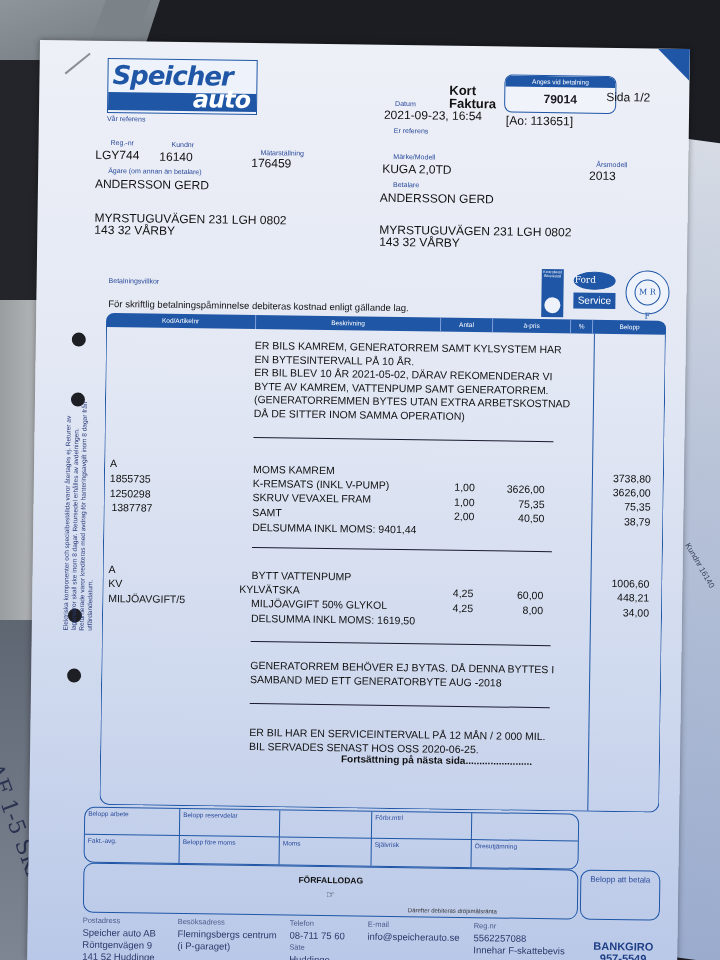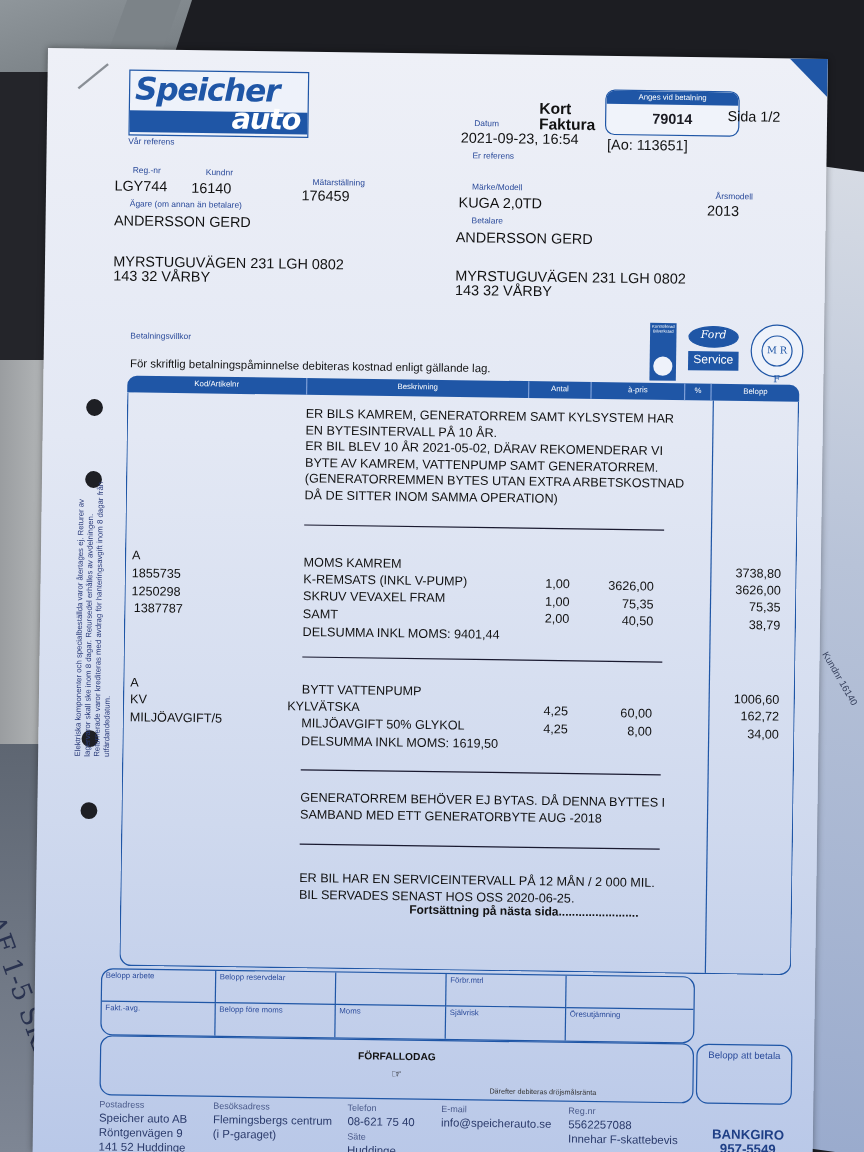--- a/index.html
+++ b/index.html
@@ -102,21 +102,21 @@
   .badge-sign {
     position: absolute; left: 0; top: 0; width: 22px; height: 48px; background: #1f56a6;
   }
   .badge-sign .dot { position: absolute; left: 3px; bottom: 4px; width: 16px; height: 16px; border-radius: 50%; background: #eef2fa; }
   .badge-sign .tiny { position: absolute; left: 1px; top: 1px; width: 20px; font-size: 3.5px; color: #fff; text-align: center; }
   .ford {
     position: absolute; left: 32px; top: 2px; width: 42px; height: 40px;
   }
   .ford-oval {
     height: 18px; border: 1.5px solid #1f56a6; border-radius: 50%; background: #1f56a6;
-    color: #fff; font-style: italic; font-family: "DejaVu Serif", serif; font-size: 9px; text-align: center; line-height: 15px;
+    color: #fff; font-family: "DejaVu Serif", serif; font-size: 9px; line-height: 15px;
   }
   .ford-service { margin-top: 3px; background: #1f56a6; color: #fff; font-size: 10px; text-align: center; line-height: 16px; }
   .mrf {
     position: absolute; left: 84px; top: 0; width: 44px; height: 44px;
     border: 1.5px solid #1f56a6; border-radius: 50%; background: #eef2fa;
     font-family: "DejaVu Serif", serif; font-size: 9px; color: #1f56a6; text-align: center;
   }
   .mrf-inner { position: absolute; left: 8px; top: 8px; width: 26px; height: 26px; border: 1.5px solid #1f56a6; border-radius: 50%; line-height: 24px; font-size: 8px; }
 
   
@@ -291,21 +291,21 @@
     <div class="sep" style="left:148px;top:218px;width:300px"></div>
 
     <div class="row" style="left:5px;top:236px">A</div>
     <div class="row" style="left:148px;top:240px">BYTT VATTENPUMP</div>
     <div class="row num" style="left:490px;width:56px;top:243px">1006,60</div>
     <div>
       <div class="row" style="left:5px;top:250px">KV</div>
       <div class="row" style="left:136px;top:254px">KYLVÄTSKA</div>
       <div class="row num" style="left:330px;width:40px;top:255px">4,25</div>
       <div class="row num" style="left:380px;width:60px;top:256px">60,00</div>
-      <div class="row num" style="left:490px;width:56px;top:257px">162,72</div>
+      <div class="row num" style="left:490px;width:56px;top:257px">448,21</div>
     </div>
     <div>
       <div class="row" style="left:5px;top:265px">MILJÖAVGIFT/5</div>
       <div class="row" style="left:148px;top:268px">MILJÖAVGIFT 50% GLYKOL</div>
       <div class="row num" style="left:330px;width:40px;top:270px">4,25</div>
       <div class="row num" style="left:380px;width:60px;top:271px">8,00</div>
       <div class="row num" style="left:490px;width:56px;top:272px">34,00</div>
     </div>
     <div class="row" style="left:148px;top:283px">DELSUMMA INKL MOMS: 1619,50</div>
     <div class="sep" style="left:148px;top:312px;width:300px"></div>
@@ -349,21 +349,21 @@
     <div>Röntgenvägen 9</div>
     <div>141 52 Huddinge</div>
   </div>
   <div class="footer" style="left:150px">
     <div class="h">Besöksadress</div>
     <div>Flemingsbergs centrum</div>
     <div>(i P-garaget)</div>
   </div>
   <div class="footer" style="left:262px">
     <div class="h">Telefon</div>
-    <div>08-621 75 40</div>
+    <div>08-711 75 60</div>
     <div class="h">Säte</div>
     <div>Huddinge</div>
   </div>
   <div class="footer" style="left:340px">
     <div class="h">E-mail</div>
     <div>info@speicherauto.se</div>
   </div>
   <div class="footer" style="left:446px">
     <div class="h">Reg.nr</div>
     <div>5562257088</div>

